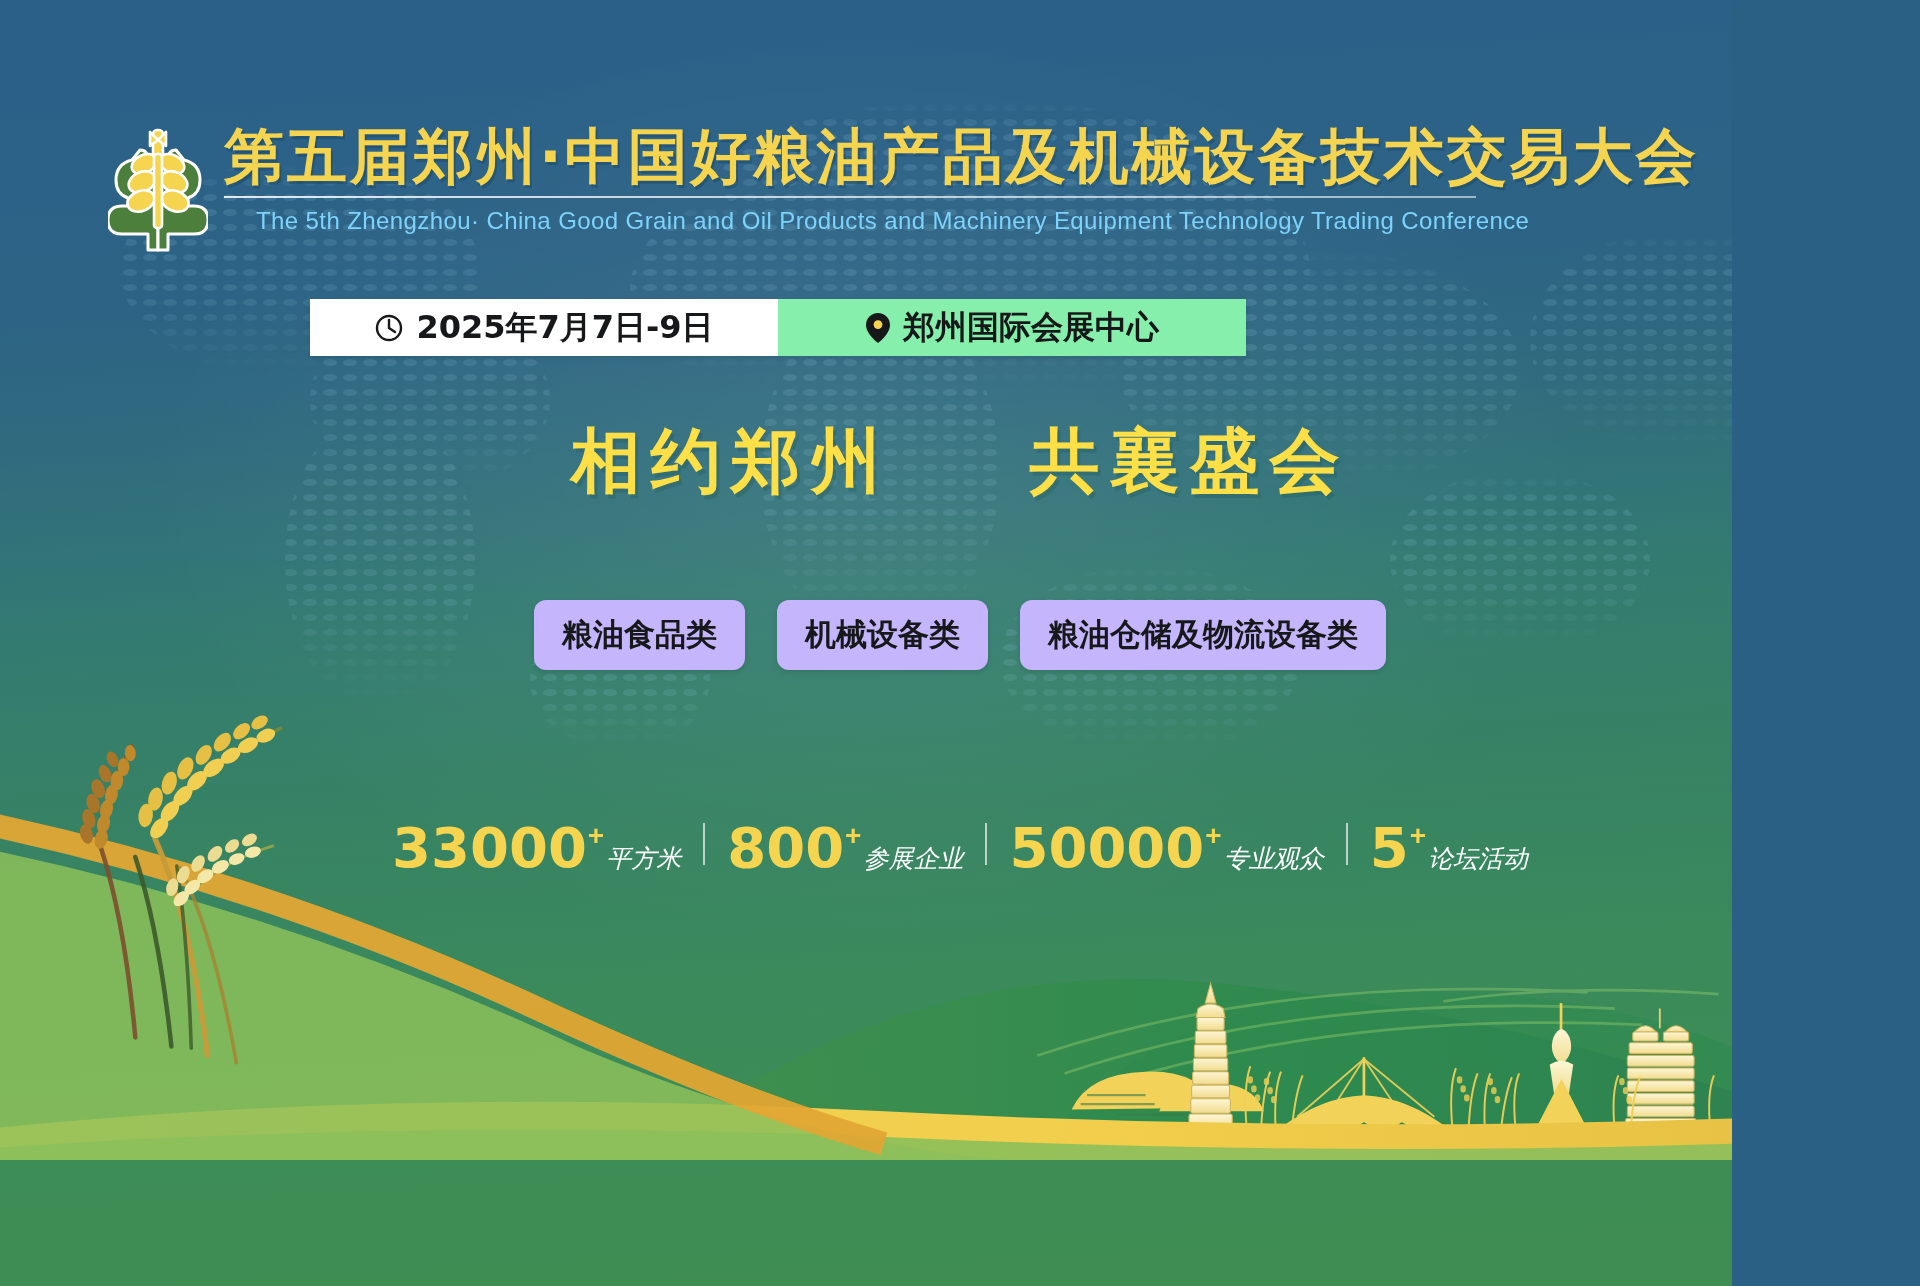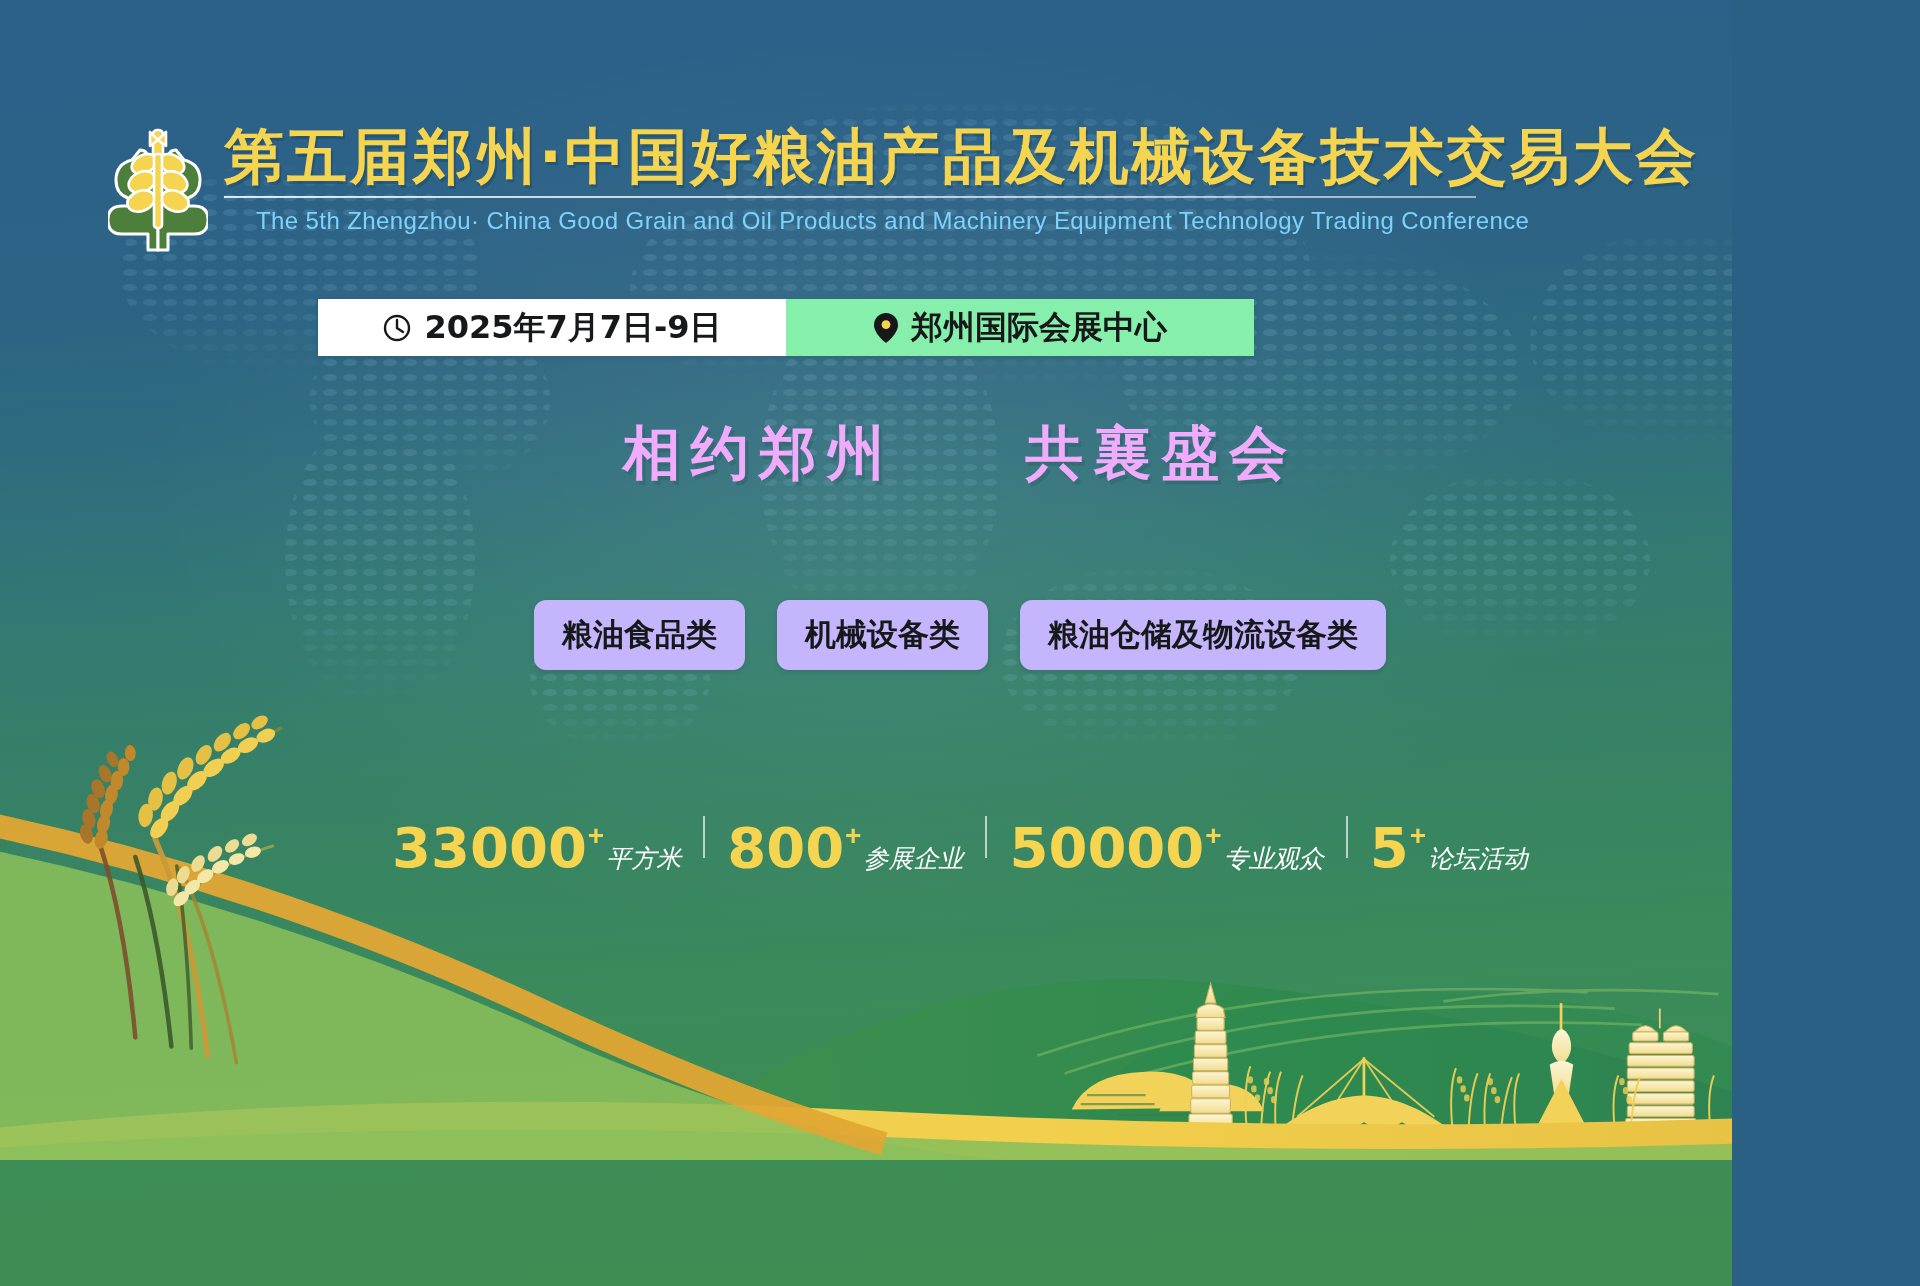--- a/index.html
+++ b/index.html
@@ -54,35 +54,35 @@
   .title-rule{
     margin-top:6px;height:2px;width:1252px;
     background:linear-gradient(90deg,rgba(255,255,255,.85),rgba(255,255,255,.55));
   }
   .title-en{
     margin-top:9px;font-size:24px;letter-spacing:.4px;color:#7dd3fc;
     white-space:nowrap;font-family:Liberation Sans, sans-serif;margin-left:32px;
   }
   
   .infobar{
-    position:absolute;left:318px;top:299px;display:flex;height:57px;
+    position:absolute;left:310px;top:299px;display:flex;height:57px;
     box-shadow:0 2px 6px rgba(0,0,0,.10);
   }
   .infobar .seg{
     display:flex;align-items:center;gap:12px;padding:0 34px;
     font-size:32px;font-weight:bold;color:#17181a;white-space:nowrap;
     font-family:"DejaVu Sans","Liberation Sans",sans-serif;
   }
   .seg-date{background:#ffffff;min-width:400px;justify-content:center;}
   .seg-venue{background:#86efac;min-width:400px;justify-content:center;}
   .seg svg{flex:none;}
   
   .slogan{
     position:absolute;left:0;top:415px;width:1920px;text-align:center;
-    font-size:58px;font-weight:bold;color:#f0abfc;letter-spacing:10px;
+    font-size:70px;font-weight:bold;color:#fde047;letter-spacing:10px;
     font-family:"DejaVu Serif","Liberation Serif",serif;
     text-shadow:3px 4px 0 rgba(20,70,60,.20);
   }
   .slogan .gap{display:inline-block;width:70px;}
   
   .pills{
     position:absolute;left:0;top:600px;width:1920px;
     display:flex;justify-content:center;align-items:center;gap:32px;
   }
   .pill{
@@ -94,21 +94,21 @@
   
   .organizers{
     position:absolute;left:0;top:721px;width:1920px;text-align:center;
     font-size:25px;font-weight:bold;color:#ffffff;white-space:nowrap;
     font-family:"DejaVu Sans","Liberation Sans",sans-serif;
   }
   .organizers .sp{display:inline-block;width:46px;}
   
   .stats{
     position:absolute;left:0;top:820px;width:1920px;
-    display:flex;justify-content:center;align-items:flex-start;gap:0;
+    display:flex;justify-content:center;align-items:center;gap:0;
   }
   .stat{display:flex;align-items:baseline;padding:0 22px;}
   .stat .num{
     font-size:56px;font-weight:bold;color:#f5d44f;line-height:1;
     font-family:"DejaVu Sans","Liberation Sans",sans-serif;
   }
   .stat .plus{
     font-size:28px;font-weight:bold;color:#f5d44f;
     position:relative;top:-22px;left:1px;
   }

